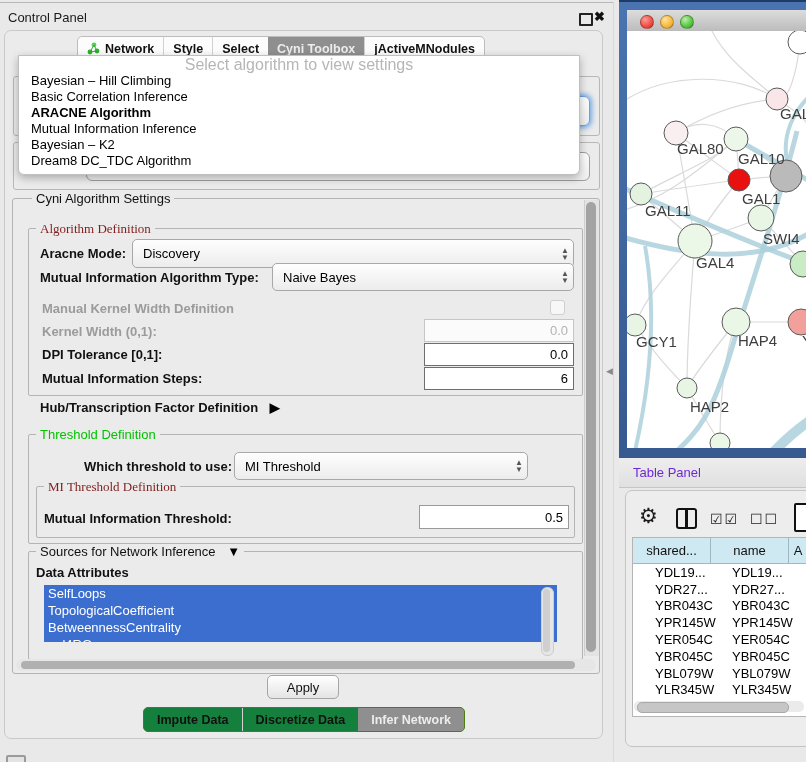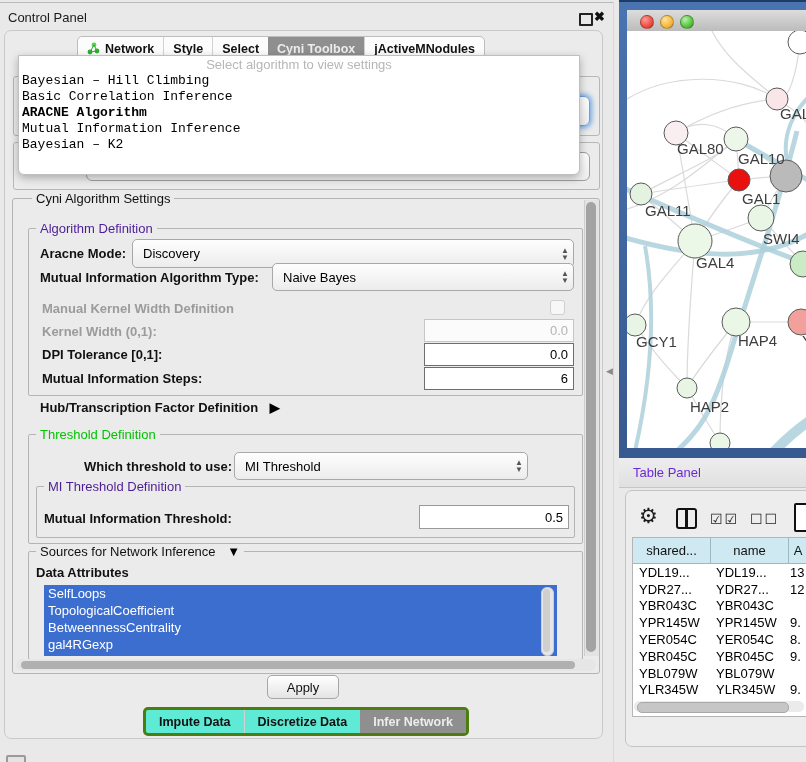--- a/index.html
+++ b/index.html
@@ -16,33 +16,33 @@
   .cp-body{left:4px;top:30px;width:597px;height:707px;background:#ebebeb;border:1px solid #c9c9c9;border-radius:7px;}
 
   .tabbar{left:77px;top:36px;height:23px;display:inline-flex;align-items:stretch;background:#fcfcfc;border:1px solid #bdbdbd;border-radius:5px;overflow:hidden;}
   .tab{display:flex;align-items:center;padding:0 9px;font-weight:bold;font-size:12.5px;color:#111;white-space:nowrap;}
   .tab + .tab{border-left:1px solid #d2d2d2;}
   .tab.selected{background:#8f8f8f;color:#ededed;border-left:none;}
   .tab .ticon{margin-right:5px;display:inline-block;width:13px;height:13px;}
 
   
   .popup{left:18px;top:55px;width:560px;height:118px;background:#ffffff;border:1px solid #bfbfbf;border-radius:0 0 6px 6px;box-shadow:0 3px 8px rgba(0,0,0,.28);z-index:40;overflow:hidden;}
-  .popup-header{height:17px;line-height:17px;text-align:center;color:#b6b6b6;font-size:13px;}
-  .pop-item{height:16px;line-height:16px;padding-left:3px;font-size:13px;color:#000;white-space:nowrap;font-family:Liberation Mono, monospace;}
+  .popup-header{height:17px;line-height:17px;text-align:center;color:#b6b6b6;font-size:16px;}
+  .pop-item{height:16px;line-height:16px;padding-left:12px;font-size:13px;color:#000;white-space:nowrap;}
   .pop-item.sel{font-weight:bold;}
 
   
   .bgroup{border:1px solid #b7b7b7;border-radius:3px;background:#ebebeb;z-index:1;}
   .bcombo{border:1px solid #9f9f9f;border-radius:6px;background:linear-gradient(#fdfdfd,#eeeeee);z-index:2;}
   .focused{box-shadow:0 0 5px 2px #74aae2;border-color:#6f9fd8;}
 
   
   .group{border:1px solid #b4b4b4;border-radius:2px;z-index:3;}
   .gtitle{position:absolute;background:#ebebeb;padding:0 4px;font-size:13px;z-index:4;white-space:nowrap;}
-  .blue{color:#4c1d95;}
+  .blue{color:#7f1d1d;font-family:Liberation Serif, serif;}
   .green{color:#00c400;}
   .lbl{position:absolute;font-weight:bold;font-size:13px;white-space:nowrap;z-index:4;}
   .lbl.dis{color:#9b9b9b;}
   .combo{position:absolute;border:1px solid #a8a8a8;border-radius:5px;background:linear-gradient(#fefefe,#ececec);display:flex;align-items:center;z-index:4;}
   .combo .val{flex:1;padding-left:10px;font-size:13px;color:#000;}
   .combo .spin{width:16px;font-size:8px;line-height:7px;color:#555;text-align:center;}
   .field{position:absolute;background:#fff;border:1px solid #6e6e6e;text-align:right;padding-right:5px;font-size:13px;color:#000;display:flex;align-items:center;justify-content:flex-end;z-index:4;}
   .field.dis{border:1px solid #c6c6c6;background:#fbfbfb;color:#b3b3b3;}
   .checkbox{position:absolute;width:13px;height:13px;border:1px solid #cfcfcf;border-radius:3px;background:#f7f7f7;z-index:4;}
   .tri{display:inline-block;margin-left:8px;color:#000;}
@@ -52,21 +52,21 @@
   .dl-scroll{position:absolute;width:11px;background:#e6e6e6;border:1px solid #cdcdcd;border-radius:6px;z-index:5;}
   .dl-thumb{position:absolute;left:1px;width:7px;background:#cfcfcf;border-radius:4px;}
 
   .vscroll{left:584px;top:200px;width:14px;height:456px;background:#e3e3e3;border-left:1px solid #cfcfcf;z-index:6;}
   .vthumb{left:586px;top:202px;width:10px;height:450px;background:#a3a3a3;border-radius:5px;z-index:7;}
   .hscroll{left:16px;top:659px;width:580px;height:12px;background:#e6e6e6;border-radius:6px;z-index:6;}
   .hthumb{left:21px;top:661px;width:554px;height:8px;background:#b0b0b0;border-radius:4px;z-index:7;}
 
   .apply-btn{left:267px;top:675px;width:70px;height:22px;border:1px solid #a6a6a6;border-radius:5px;background:linear-gradient(#ffffff,#e4e4e4);font-size:13px;display:flex;align-items:center;justify-content:center;z-index:4;}
 
-  .bottom-tabbar{left:143px;top:707px;height:23px;display:inline-flex;background:#5eead4;border:3px solid #4d7c0f;border-radius:5px;overflow:hidden;z-index:5;}
+  .bottom-tabbar{left:143px;top:707px;height:23px;display:inline-flex;background:#15803d;border:1px solid #4d7c0f;border-radius:5px;overflow:hidden;z-index:5;}
   .corner-icon{left:6px;top:755px;width:16px;height:12px;border:2px solid #9a9a9a;border-radius:2px;background:#e3e3e3;}
 
   .splitter-arrow{left:606px;top:366px;font-size:9px;color:#8a8a8a;}
 
   
   .net-frame{left:619px;top:0;width:187px;height:456px;background:linear-gradient(#4a74b0,#36598f);border-top:2px solid #1e3a66;}
   .net-titlebar{left:627px;top:10px;width:179px;height:21px;background:linear-gradient(#dcdcdc,#bcbcbc);border-bottom:1px solid #8f8f8f;}
   .light{position:absolute;top:5px;width:12px;height:12px;border-radius:50%;border:1px solid rgba(0,0,0,.25);}
   .net-canvas{left:627px;top:31px;width:179px;height:417px;background:#ffffff;overflow:hidden;}
 
@@ -75,21 +75,21 @@
   .tp-title{left:633px;top:465px;font-size:13px;color:#6d28d9;}
   .tp-body{left:625px;top:490px;width:185px;height:255px;background:#ededed;border:1px solid #c4c4c4;border-radius:7px;}
   .gear{left:639px;top:504px;font-size:21px;color:#1c1c1c;}
   .cols-icon{left:676px;top:508px;width:17px;height:17px;border:2.5px solid #111;border-radius:3px;}
   .cols-icon:before{content:"";position:absolute;left:7px;top:0;width:2.5px;height:17px;background:#111;}
   .cb-pair{position:absolute;font-size:14px;color:#222;letter-spacing:2px;}
   .doc-icon{left:794px;top:503px;width:18px;height:25px;border:2px solid #111;border-radius:2px;background:#fff;}
   .tablewrap{left:632px;top:537px;width:174px;height:178px;background:#ffffff;border:1px solid #b5b5b5;border-right:none;overflow:hidden;}
   .thead{display:flex;height:25px;background:#cfe9f2;border-bottom:1px solid #9fb9c3;}
   .th{border-right:1px solid #9fb9c3;display:flex;align-items:center;justify-content:center;font-size:13px;color:#111;overflow:hidden;}
-  .tbody{height:135px;overflow:hidden;}
+  .tbody{height:135px;overflow:hidden;margin-left:16px;}
   .tr{display:flex;height:16.8px;align-items:center;}
   .td{font-size:13px;color:#000;white-space:nowrap;overflow:hidden;}
   .t-hscroll{left:634px;top:701px;width:170px;height:11px;background:#ebebeb;border-radius:5px;}
   .t-hthumb{left:637px;top:702px;width:150px;height:9px;background:#c6c6c6;border:1px solid #a9a9a9;border-radius:5px;}
 </style>
 </head>
 <body>
 
 <div id="root">
   <div class="abs hairline-top"></div>
@@ -133,20 +133,21 @@
   <div class="abs bcombo" style="left:86px;top:152px;width:502px;height:27px;"></div>
 
   <div class="abs popup">
     <div class="popup-header">Select algorithm to view settings</div>
     <div>
         <div class="pop-item">Bayesian – Hill Climbing</div>
         <div class="pop-item">Basic Correlation Inference</div>
         <div class="pop-item sel">ARACNE Algorithm</div>
         <div class="pop-item">Mutual Information Inference</div>
         <div class="pop-item">Bayesian – K2</div>
+        <div class="pop-item">Dream8 DC_TDC Algorithm</div>
       </div>
   </div>
 
   <div class="abs group" style="left:12px;top:198px;width:586px;height:474px;border-radius:3px;"></div>
   <div class="gtitle" style="left:32px;top:191px;">Cyni Algorithm Settings</div>
 
   <div class="abs group" style="left:28px;top:228px;width:553px;height:166px;"></div>
   <div class="gtitle blue" style="left:36px;top:221px;">Algorithm Definition</div>
 
   <div class="lbl" style="left:40px;top:246px;">Aracne Mode:</div>
@@ -191,21 +192,21 @@
   <div class="gtitle blue" style="left:44px;top:479px;">MI Threshold Definition</div>
   <div class="lbl" style="left:44px;top:511px;">Mutual Information Threshold:</div>
   <div class="field" style="left:419px;top:505px;width:143px;height:22px;border-color:#9a9a9a;text-align:center;">0.5</div>
 
   <div class="abs group" style="left:28px;top:551px;width:553px;height:107px;"></div>
   <div class="gtitle" style="left:36px;top:544px;">
     <span>Sources for Network Inference</span>
     <span class="tri">▼</span>
   </div>
   <div class="lbl" style="left:36px;top:565px;">Data Attributes</div>
-  <div class="datalist" style="left:44px;top:585px;width:513px;height:71px;">
+  <div class="datalist" style="left:44px;top:585px;width:513px;height:57px;">
       <div class="dl-item">SelfLoops</div>
       <div class="dl-item">TopologicalCoefficient</div>
       <div class="dl-item">BetweennessCentrality</div>
       <div class="dl-item">gal4RGexp</div>
     </div>
   <div class="dl-scroll" style="left:541px;top:587px;height:67px;">
     <div class="dl-thumb" style="top:1px;height:63px;"></div>
   </div>
 
   <div class="abs vscroll"></div>

